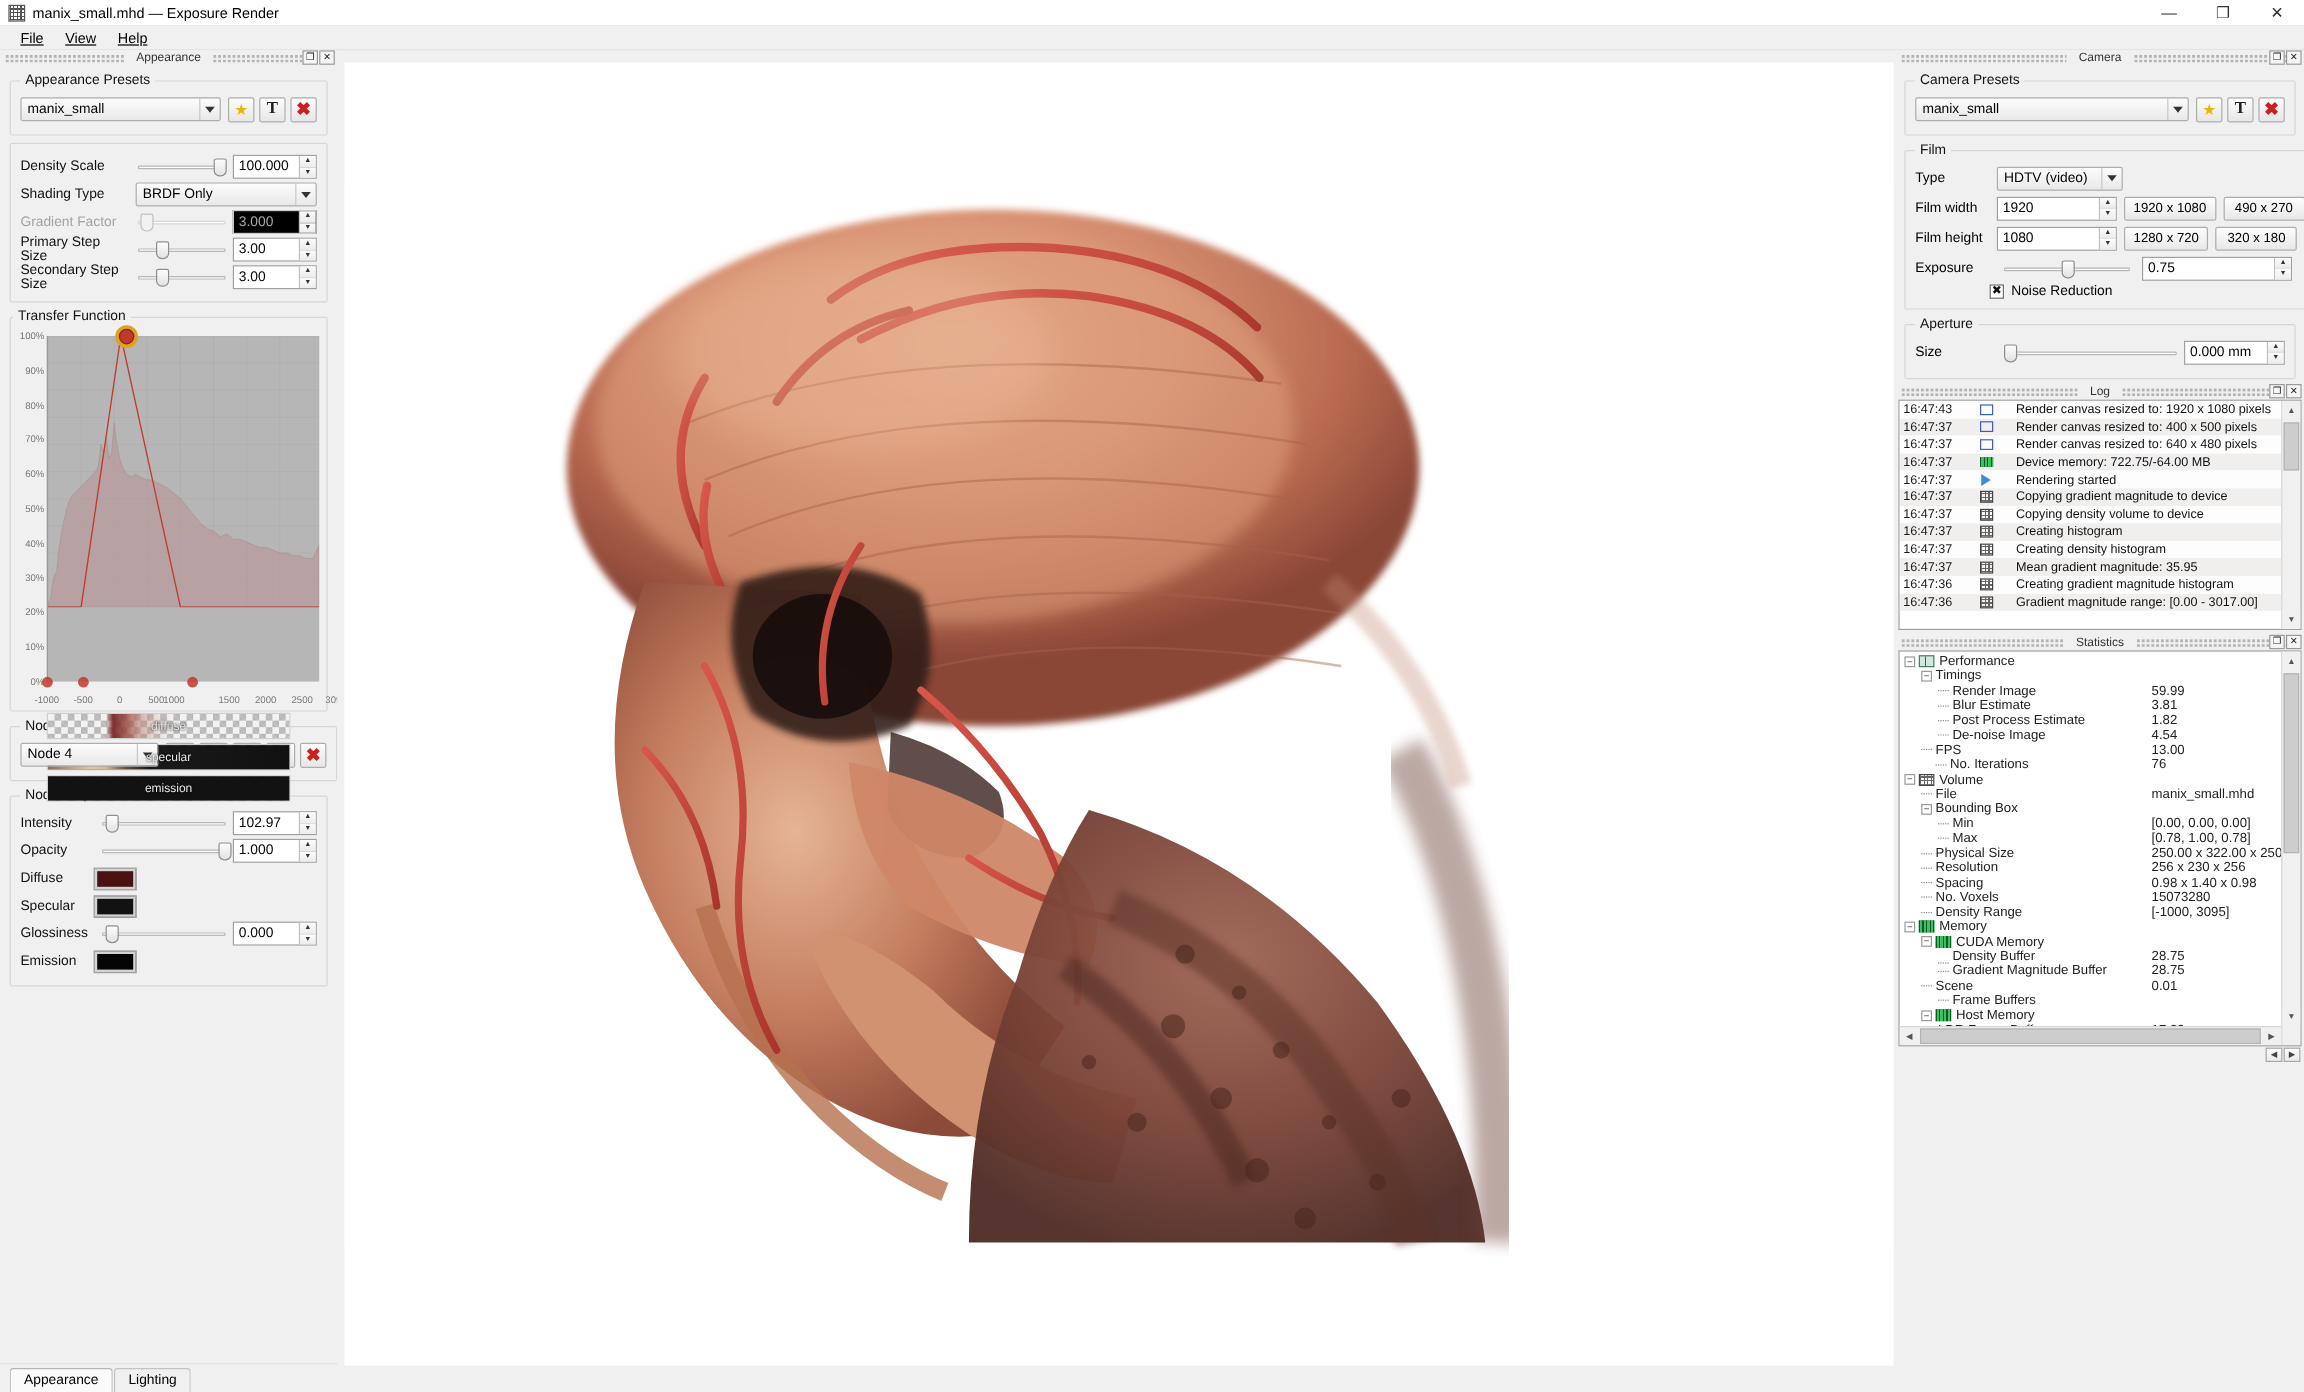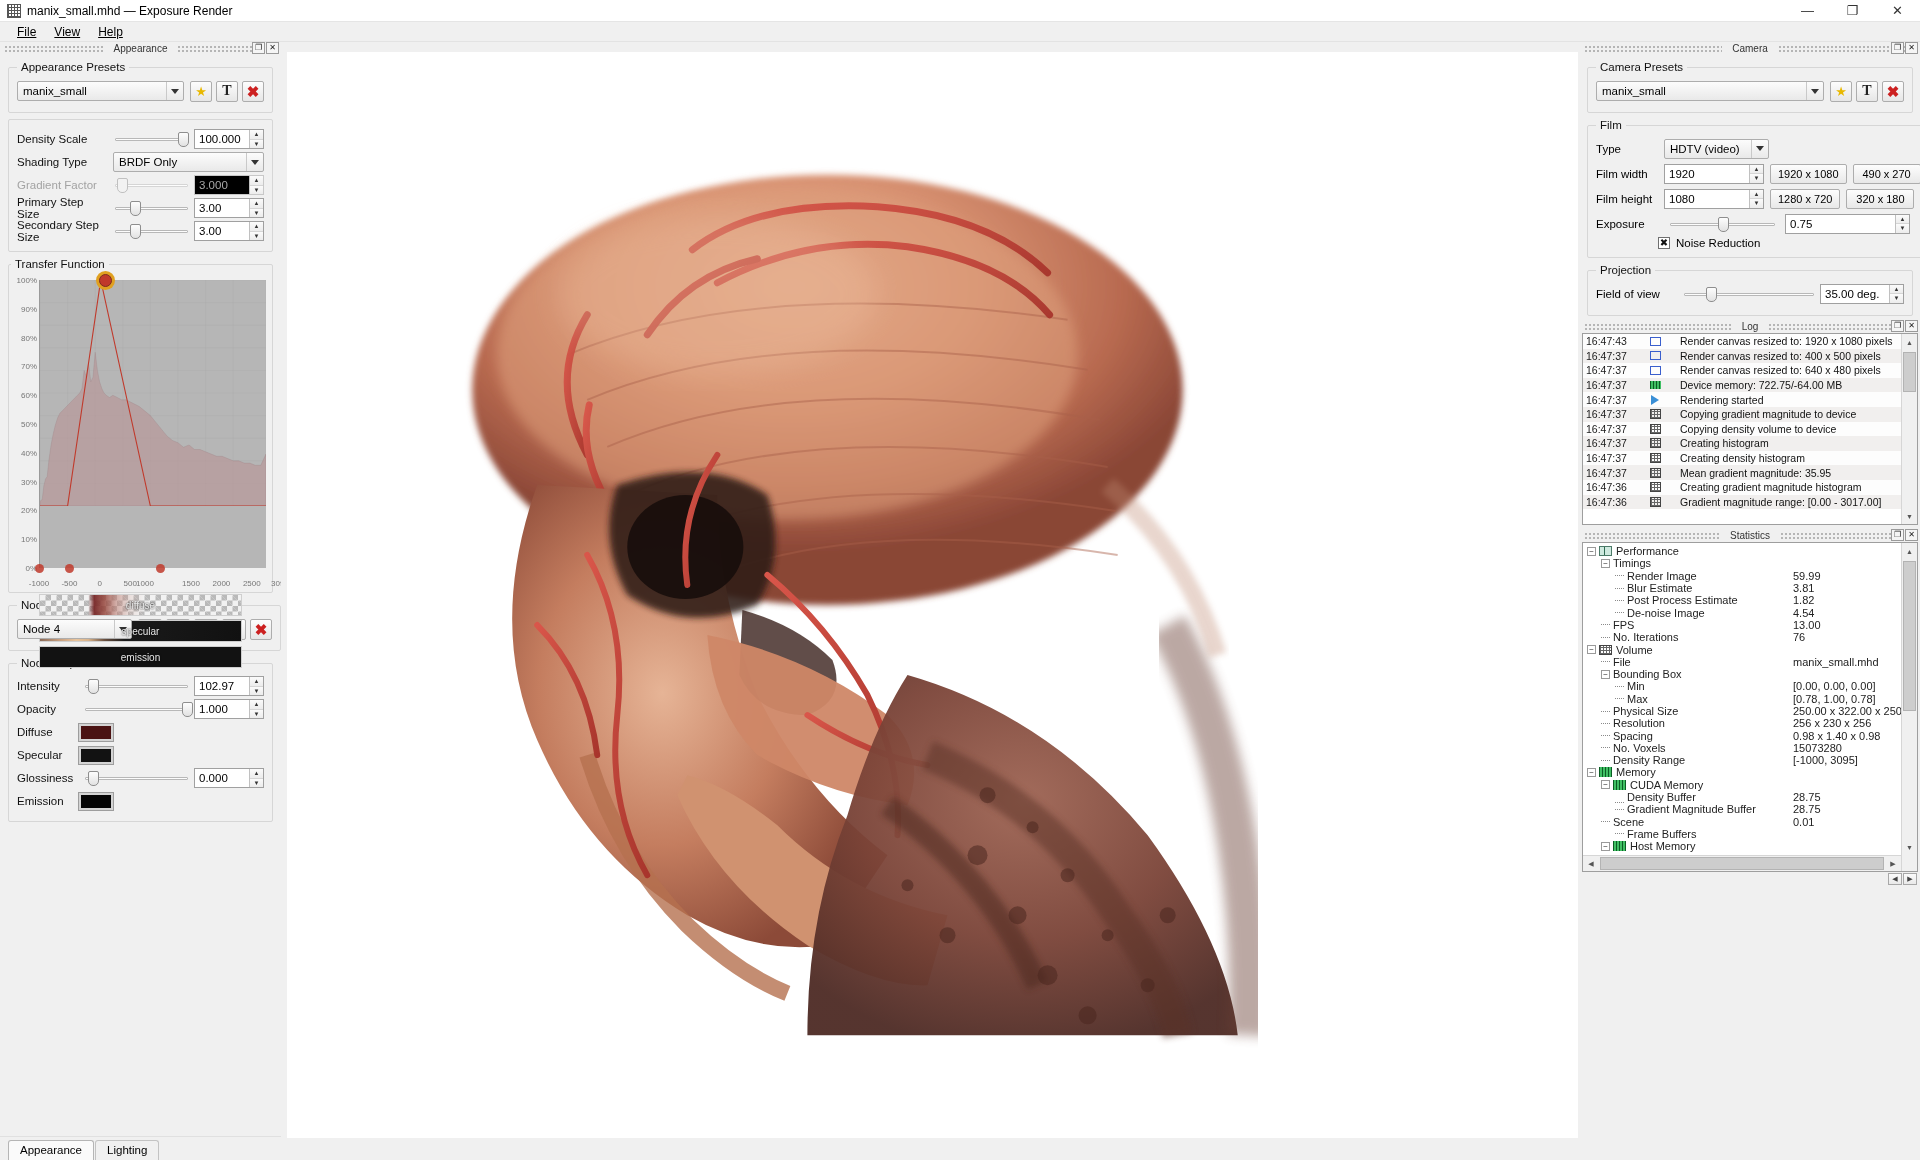--- a/index.html
+++ b/index.html
@@ -759,38 +759,38 @@
               </div>
           </div>
         </div>
 
         <div class="chk">
           <div class="chkbox">✖</div>
           <span>Noise Reduction</span>
         </div>
       </fieldset>
 
-
       <fieldset class="group">
-        <legend>Projection</legend>
+        <legend>Aperture</legend>
         <div class="row-r">
-          <div class="lbl" style="width:82px">Field of view</div>
+          <div class="lbl">Size</div>
           <div class="slider">
             <div class="track"></div>
-            <div class="handle" style="left:17%"></div>
+            <div class="handle" style="left:0%"></div>
           </div>
           <div class="spin" style="width:84px">
-            <span class="val">35.00 deg.</span>
+            <span class="val">0.000 mm</span>
             <div class="btns">
                 <div>▲</div>
                 <div>▼</div>
               </div>
           </div>
         </div>
       </fieldset>
+
     </div>
 
     <div class="dock-title" style="margin-top:4px">
       <div class="grip-l"></div>
       <div class="label">Log</div>
       <div class="grip-r"></div>
       <div class="dock-btns">
         <div class="dock-btn">❐</div>
         <div class="dock-btn">✕</div>
       </div>
@@ -942,21 +942,21 @@
             <span class="vl">4.54</span>
           </div>
           <div class="trow">
             <span style="display:inline-flex;align-items:center;padding-left:18px">
               <span class="dash"></span>
               <span class="nm">FPS</span>
             </span>
             <span class="vl">13.00</span>
           </div>
           <div class="trow">
-            <span style="display:inline-flex;align-items:center;padding-left:18px">
+            <span style="display:inline-flex;align-items:center;padding-left:30px">
               <span class="dash"></span>
               <span class="nm">No. Iterations</span>
             </span>
             <span class="vl">76</span>
           </div>
           <div class="trow">
             <span style="display:inline-flex;align-items:center;padding-left:4px">
               <span class="exp">−</span>
               <span class="ticon grid"></span>
               <span class="nm">Volume</span>

